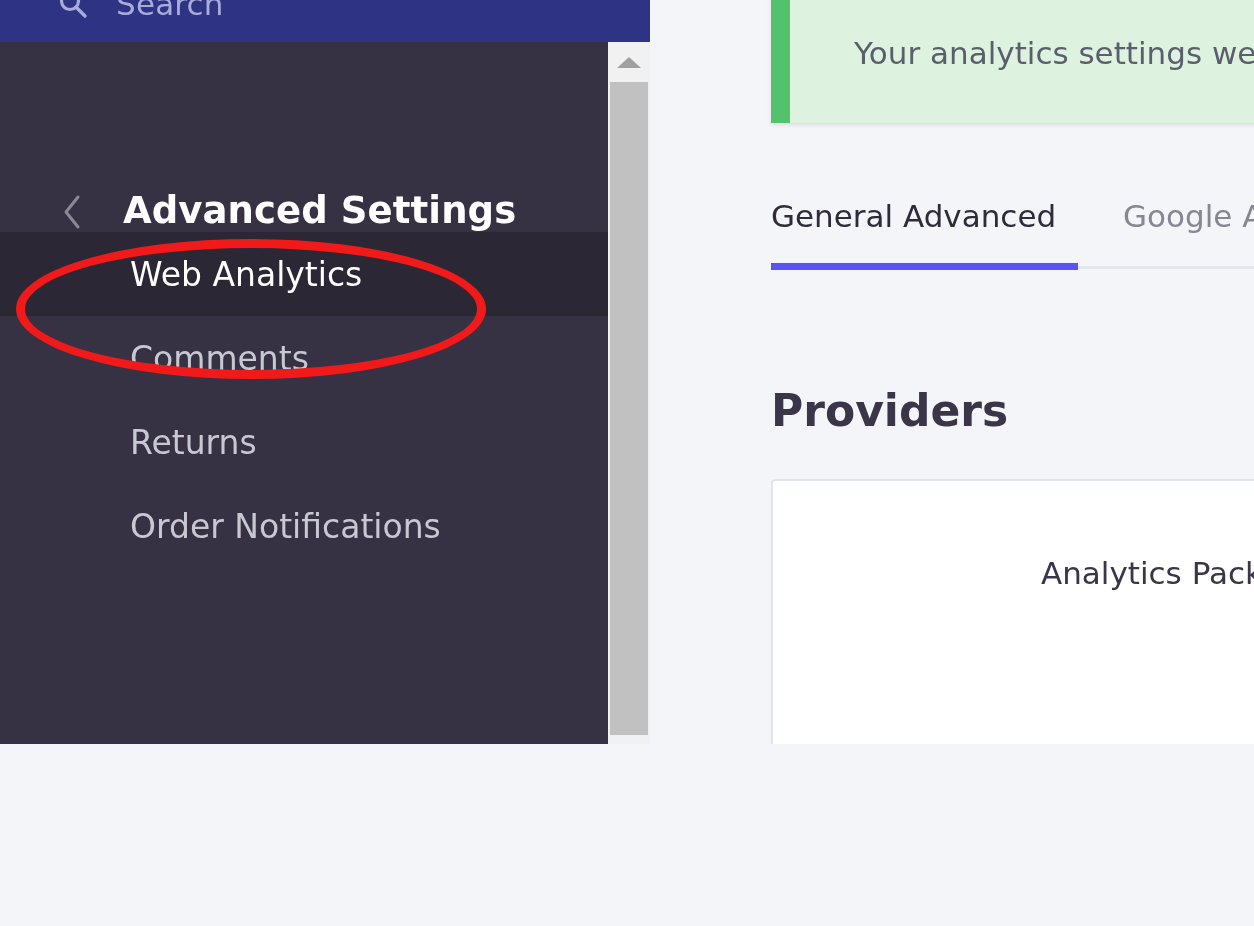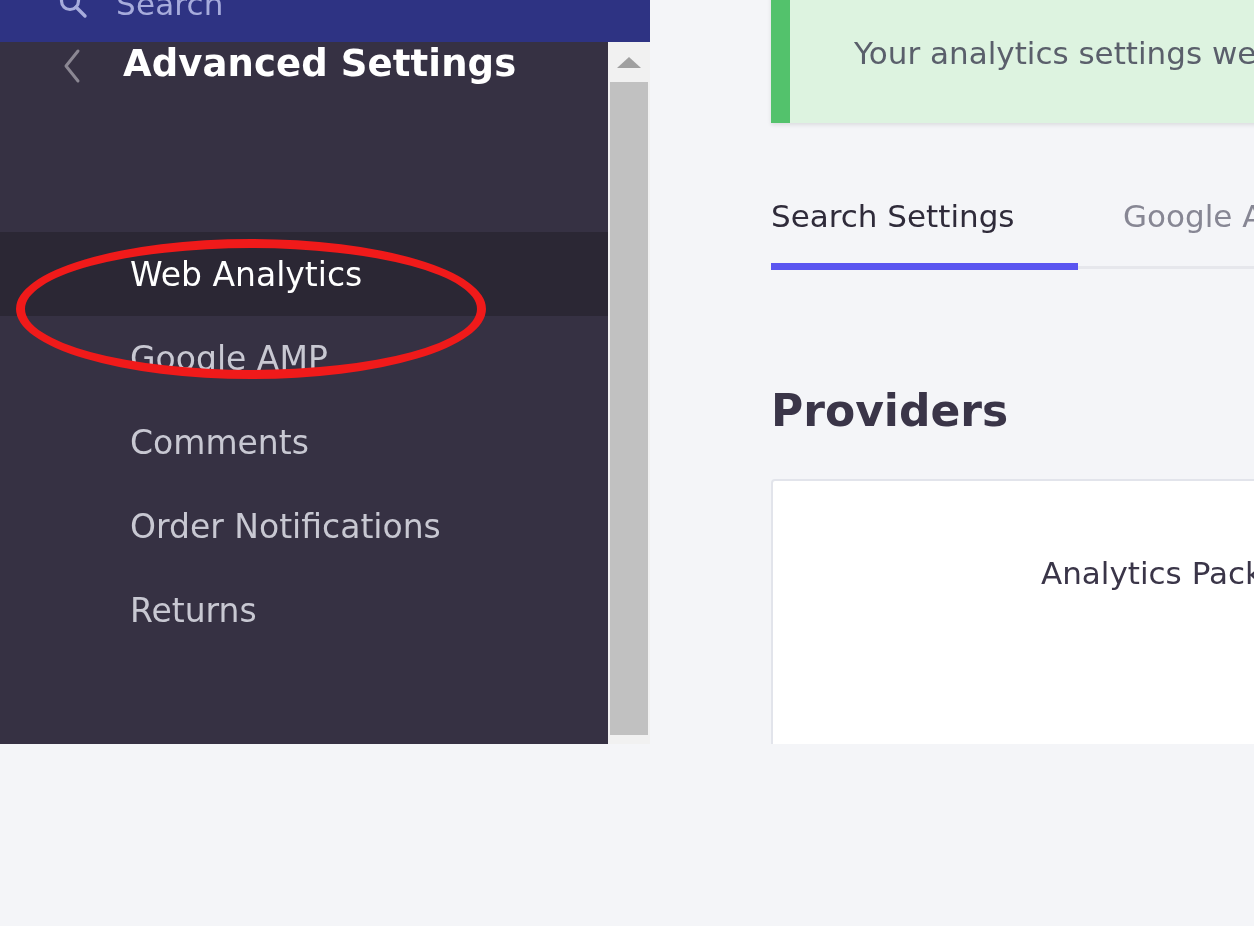--- a/index.html
+++ b/index.html
@@ -67,21 +67,21 @@
     overflow: hidden;
   }
 
   .sidebar-header {
     position: absolute;
     left: 0;
     top: 0;
     width: 608px;
     height: 190px;
     display: flex;
-    align-items: flex-start;
+    align-items: flex-end;
     box-sizing: border-box;
     padding-left: 60px;
   }
   .back-chevron {
     width: 26px;
     height: 40px;
     flex: 0 0 auto;
     display: flex;
     align-items: center;
     justify-content: center;
@@ -290,30 +290,27 @@
         </svg>
       </span>
       <span class="sidebar-title">Advanced Settings</span>
     </div>
 
     <div class="sidebar-list">
       <div class="sidebar-item active">
         <span class="sidebar-item-label">Web Analytics</span>
       </div>
       <div class="sidebar-item">
-        <span class="sidebar-item-label">Google AMP</span>
+        <span class="sidebar-item-label">Comments</span>
       </div>
       <div class="sidebar-item">
-        <span class="sidebar-item-label">Comments</span>
+        <span class="sidebar-item-label">Returns</span>
       </div>
       <div class="sidebar-item">
         <span class="sidebar-item-label">Order Notifications</span>
-      </div>
-      <div class="sidebar-item">
-        <span class="sidebar-item-label">Returns</span>
       </div>
     </div>
   </div>
 
   <div class="scrollbar">
     <div class="scroll-up-arrow">
       <svg width="28" height="16" viewBox="0 0 28 16">
         <polygon points="14,3 26,14 2,14" fill="#a0a0a0"></polygon>
       </svg>
     </div>
@@ -322,21 +319,21 @@
 
   <div class="content">
 
     <div class="toast">
       <div class="toast-bar"></div>
       <span class="toast-text">Your analytics settings were</span>
     </div>
 
     <div class="tabs">
       <div class="tab tab-general">
-        <span>Search Settings</span>
+        <span>General Advanced</span>
       </div>
       <div class="tab tab-google">
         <span>Google A</span>
       </div>
     </div>
     <div class="tab-underline"></div>
     <div class="tab-baseline"></div>
 
     <div class="section-title">Providers</div>
 

